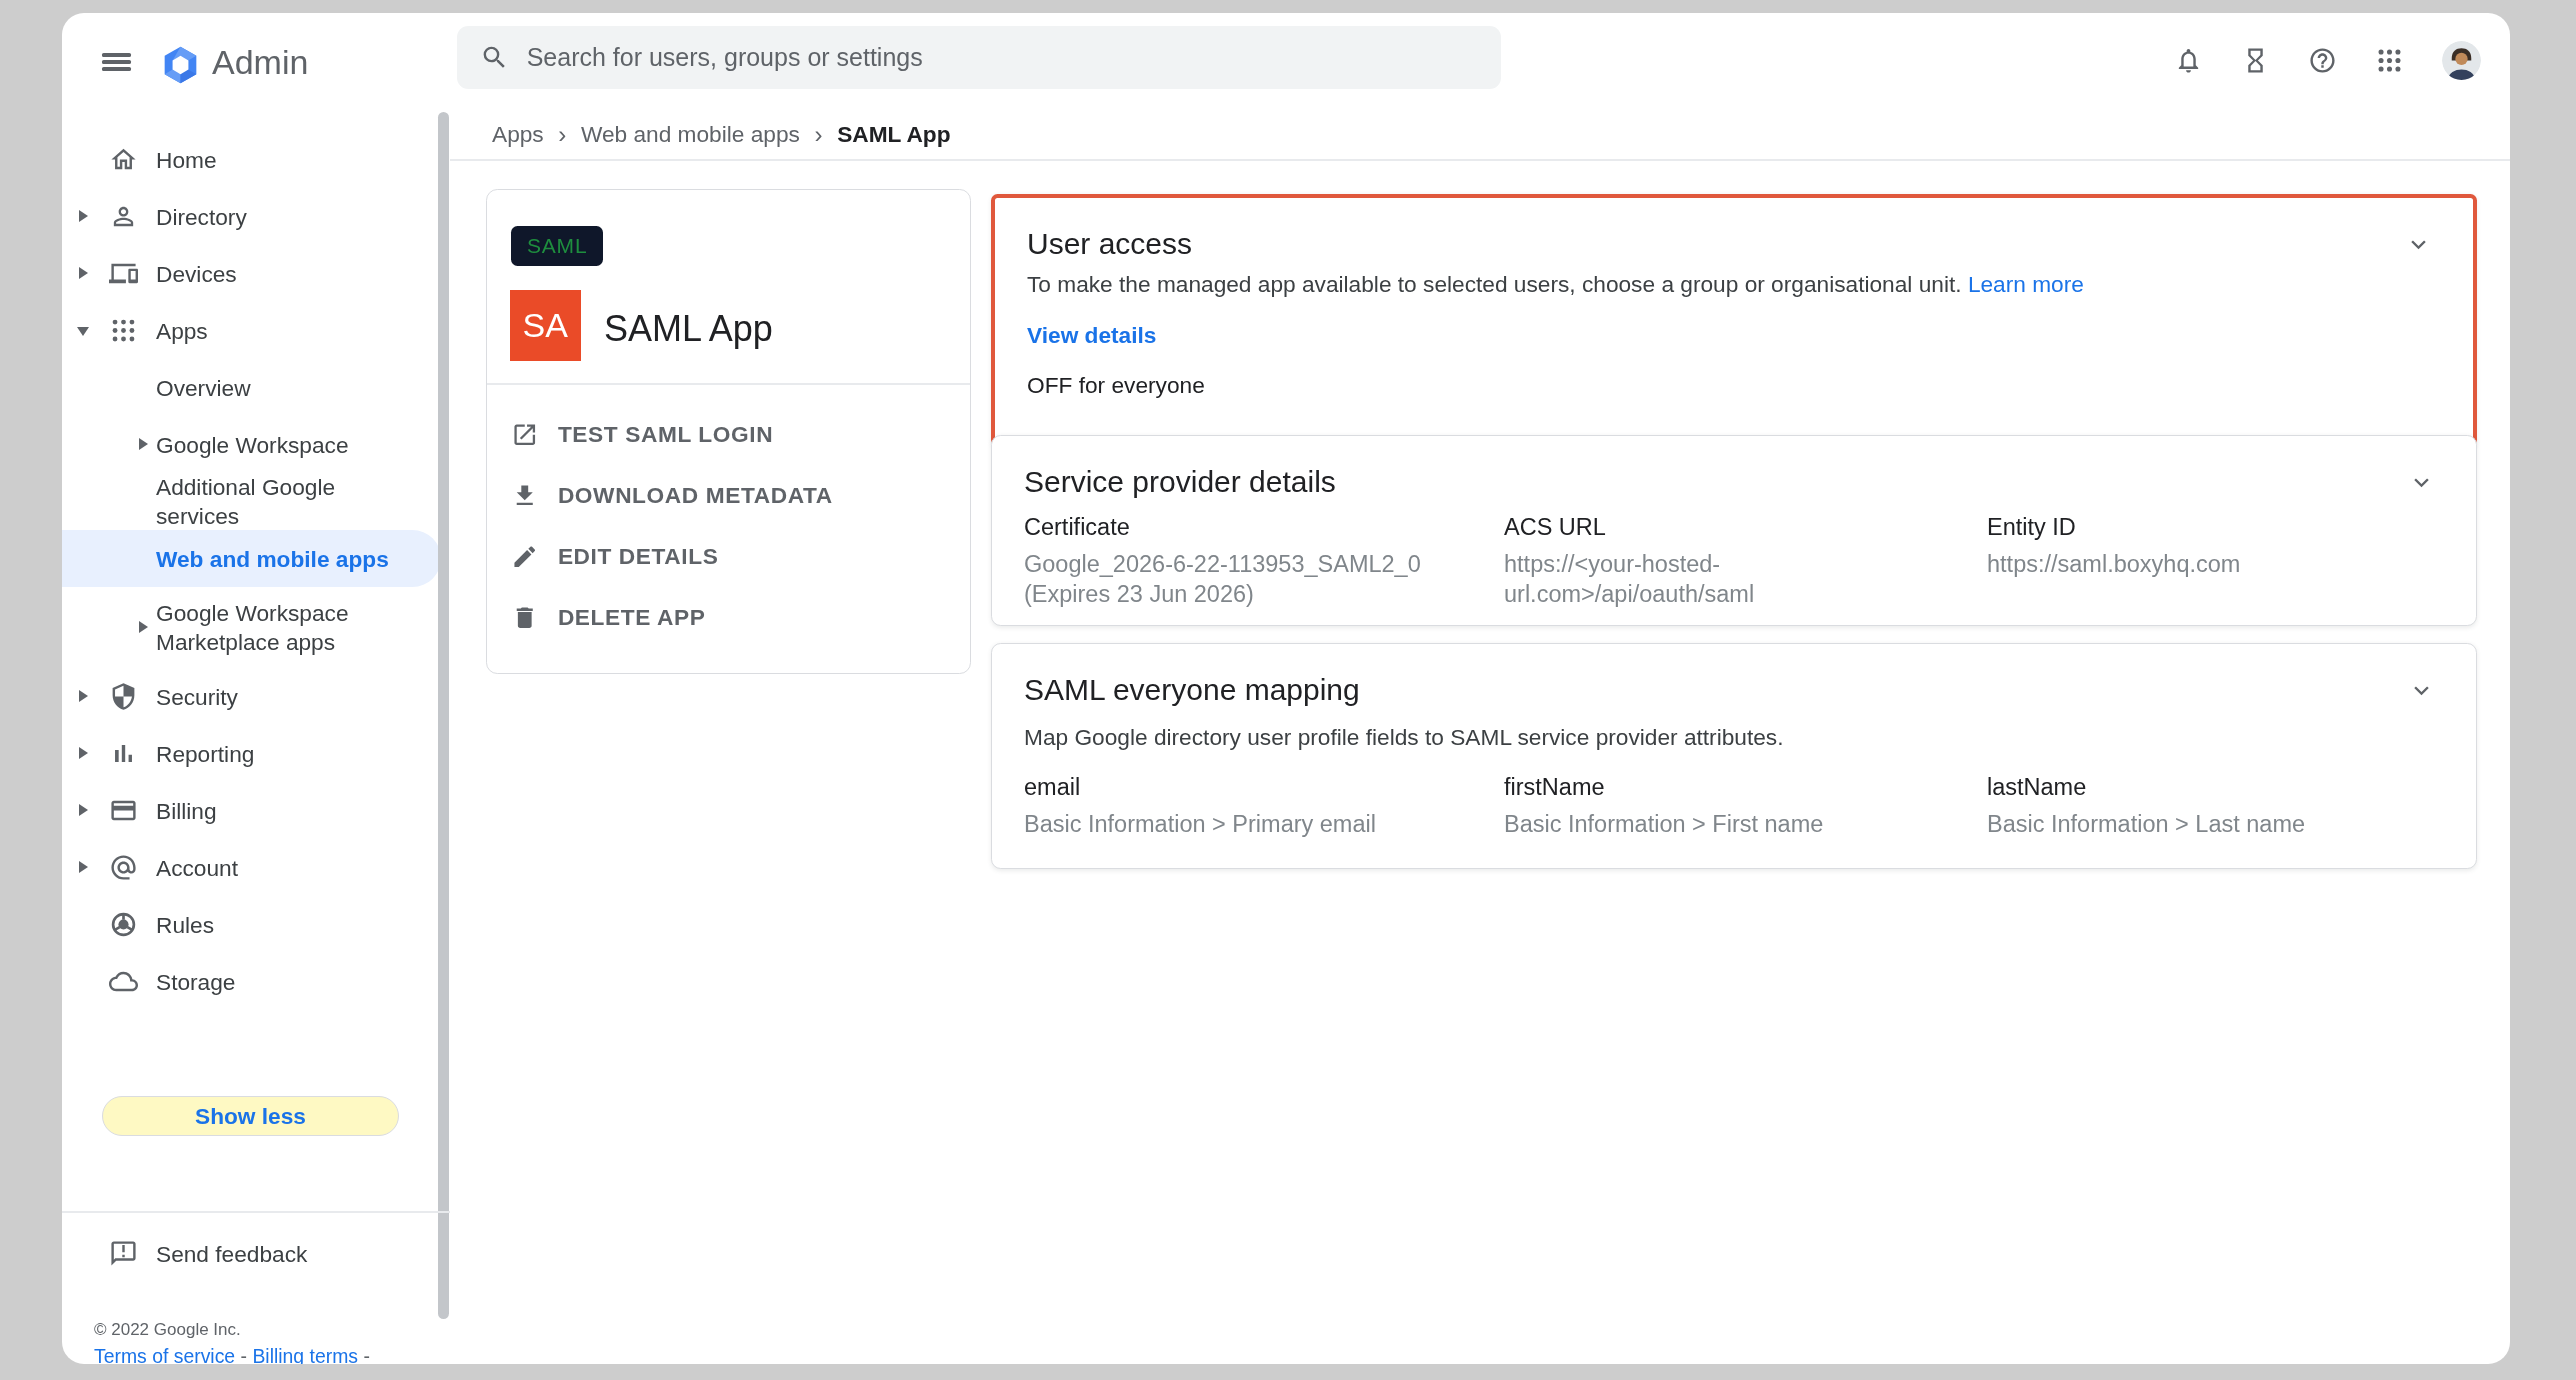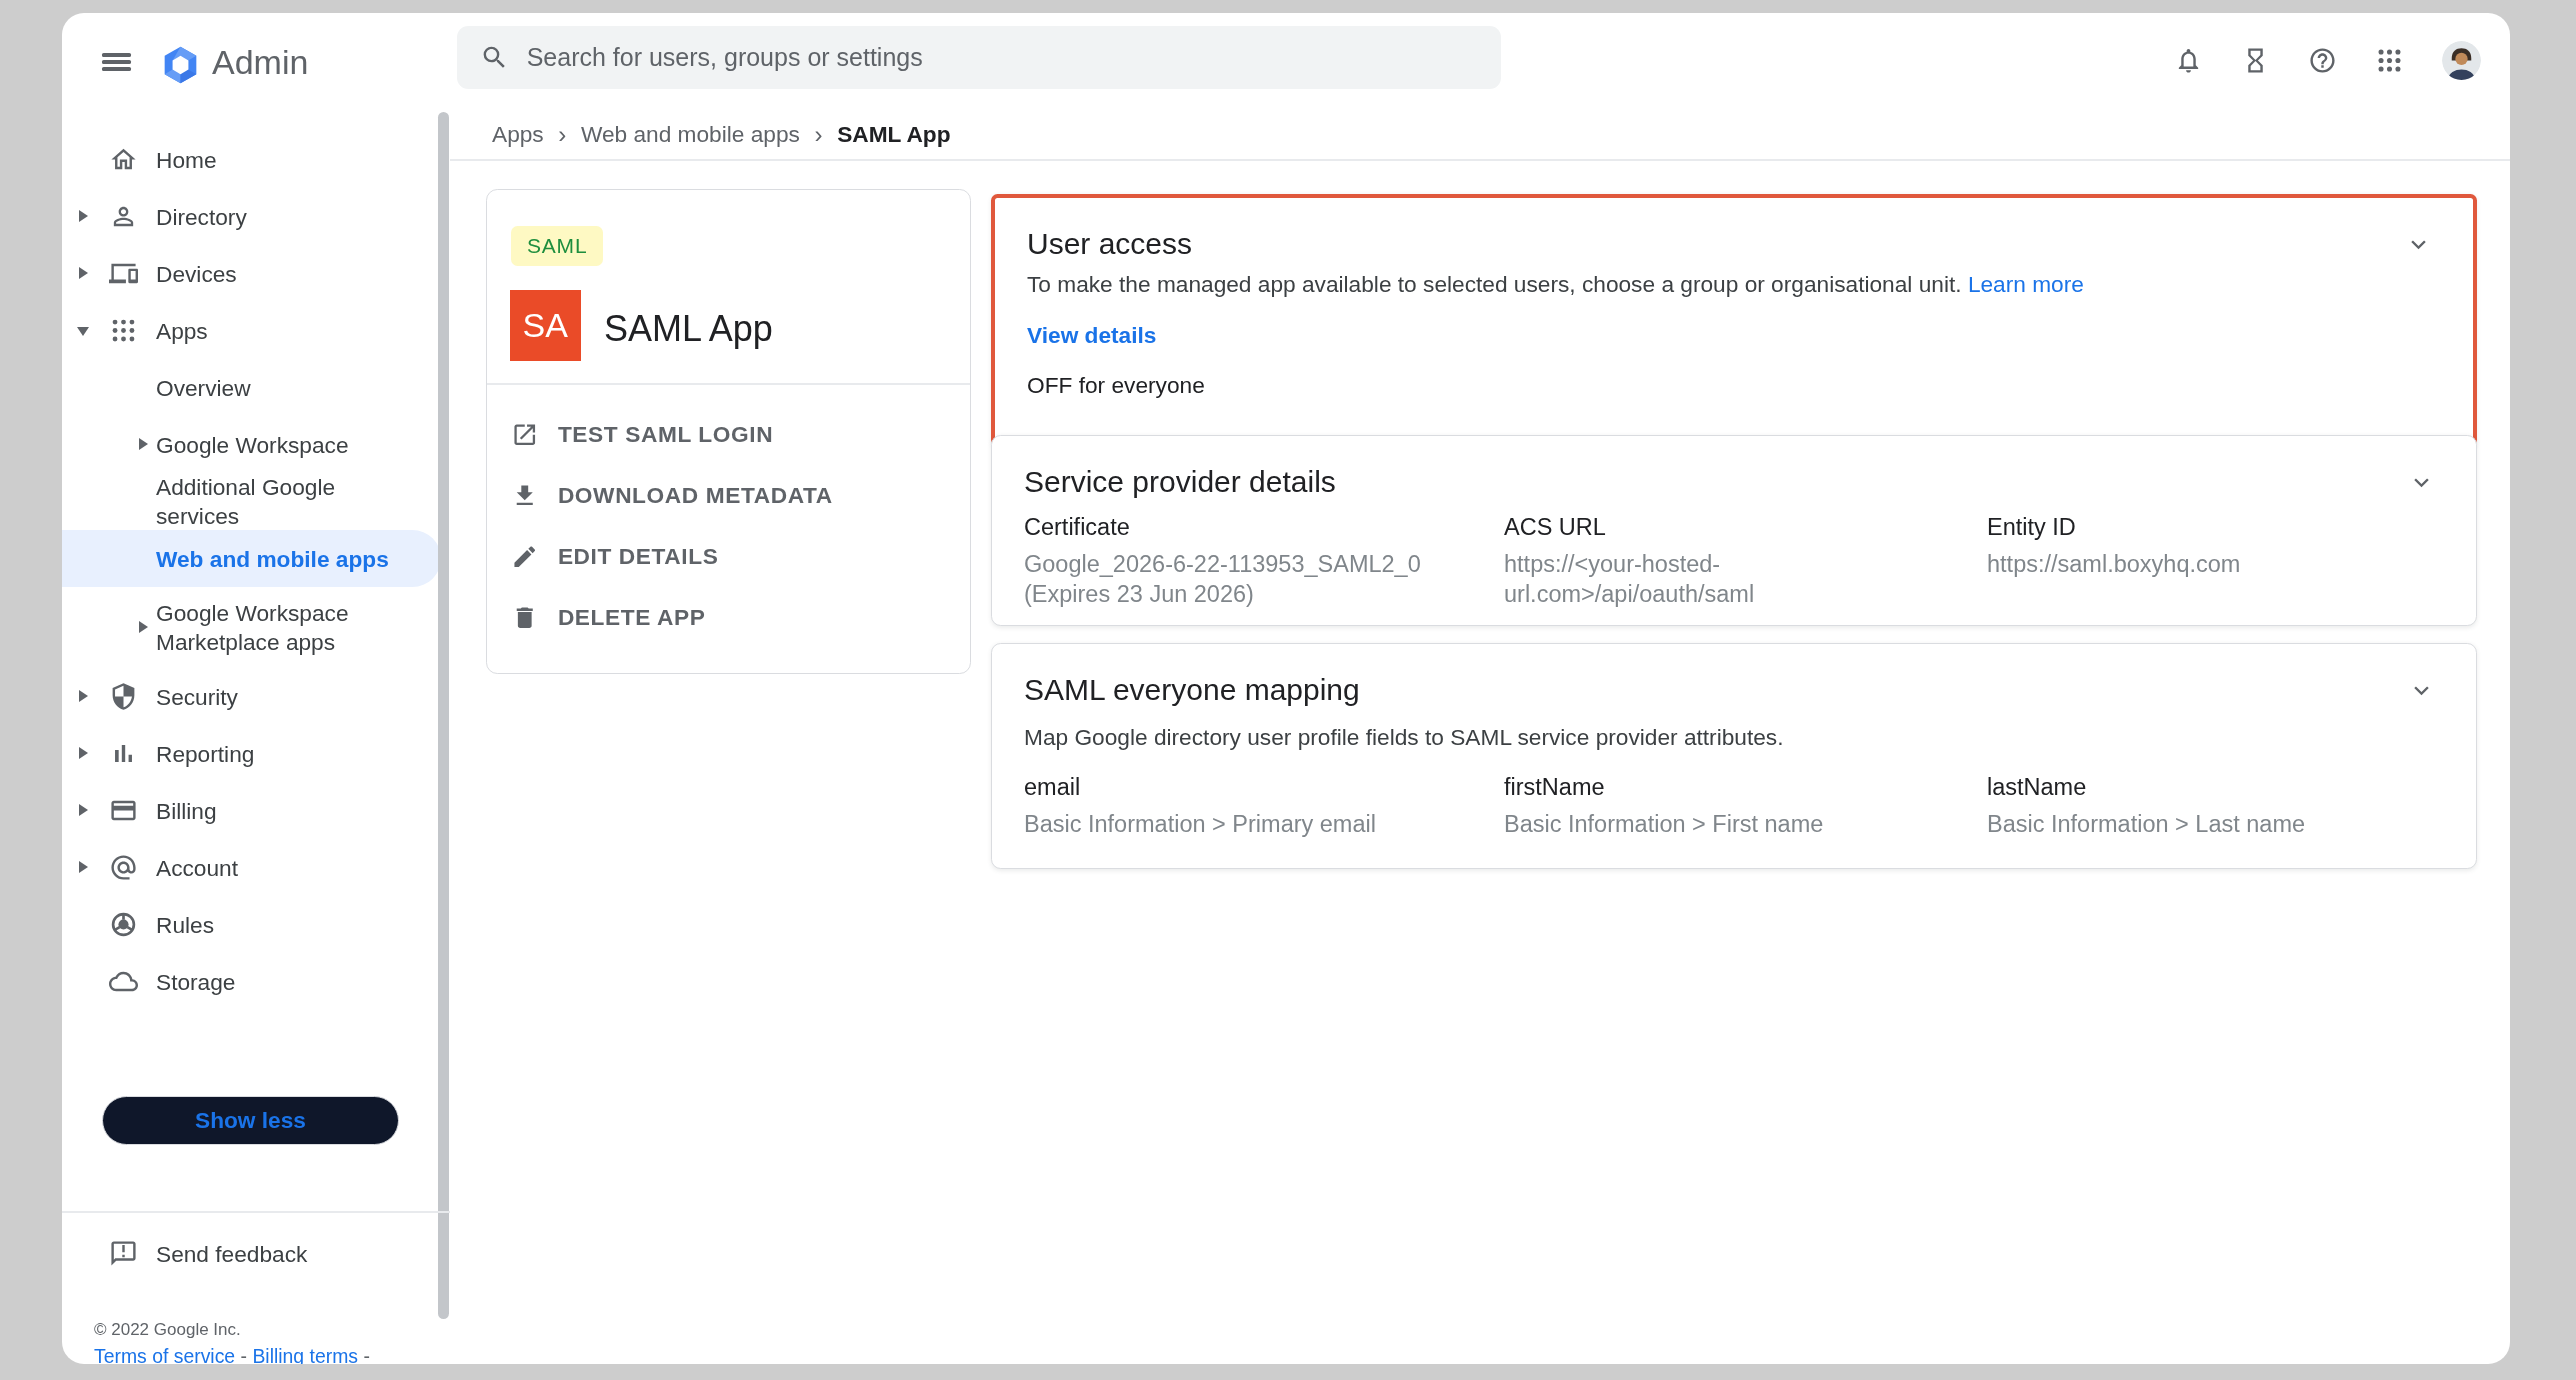--- a/index.html
+++ b/index.html
@@ -39,36 +39,36 @@
   .nav-item .arrow-r{position:absolute;left:17px;top:50%;margin-top:-6.5px;width:0;height:0;
     border-left:9.7px solid #5f6368;border-top:6.5px solid transparent;border-bottom:6.5px solid transparent;}
   .nav-item .arrow-d{position:absolute;left:14.6px;top:50%;margin-top:-4px;width:0;height:0;
     border-top:9.7px solid #5f6368;border-left:6.5px solid transparent;border-right:6.5px solid transparent;}
   .nav-item.sub .arrow-r{left:77px;}
   .nav-item .nicon{position:absolute;left:47px;top:50%;margin-top:-14.6px;width:29px;height:29px;}
   .nav-item .nlabel{position:absolute;left:94px;top:50%;transform:translateY(-50%);
     font-size:22.7px;color:#3c4043;width:267px;line-height:29px;}
   .nav-item.selected{background:#e8f0fe;border-radius:0 29px 29px 0;width:379px;}
   .nav-item.selected .nlabel{color:#1a73e8;font-weight:bold;}
-  .show-less{position:absolute;left:40px;top:1083px;width:297px;height:49px;border:1.6px solid #dadce0;
+  .show-less{position:absolute;left:40px;top:1083px;width:297px;height:40px;border:1.6px solid #dadce0;
     border-radius:27px;display:flex;align-items:center;justify-content:center;box-sizing:border-box;
-    color:#1a73e8;font-size:22.7px;font-weight:bold;cursor:pointer;background:#0f172a;}
+    color:#1a73e8;font-size:22.7px;font-weight:bold;cursor:pointer;background:#fef9c3;}
   .side-scrollbar{position:absolute;left:376px;top:99px;width:10.5px;height:1207px;
     background:#c3c6ca;border-radius:5.7px;cursor:pointer;}
   .side-divider{position:absolute;left:0;top:1198px;width:388px;height:1.6px;background:#e8eaed;}
   .feedback{position:absolute;left:0;top:1213px;width:388px;height:55px;cursor:pointer;}
   .copyright{position:absolute;left:32px;top:1307px;font-size:17px;color:#5f6368;}
   .terms{position:absolute;left:32px;top:1332px;font-size:19.4px;color:#1a73e8;white-space:nowrap;}
   .terms .tsep{color:#5f6368;}
   .terms a{color:#1a73e8;text-decoration:underline;cursor:pointer;}
 
   
   .left-card{position:absolute;left:424px;top:176px;width:485px;height:485px;background:#fff;
     border:1.6px solid #dadce0;border-radius:11.3px;box-sizing:border-box;}
-  .saml-badge{position:absolute;left:24px;top:36px;background:#fef9c3;color:#1e8e3e;font-size:21px;
+  .saml-badge{position:absolute;left:24px;top:36px;background:#0f172a;color:#1e8e3e;font-size:21px;
     padding:8px 16px;border-radius:6.5px;letter-spacing:0.8px;}
   .sa-tile{position:absolute;left:22.7px;top:100px;width:71px;height:71px;background:#ea4b28;
     display:flex;align-items:center;justify-content:center;color:#fff;font-size:34px;}
   .card-title{position:absolute;left:117px;top:118px;font-size:36px;color:#202124;}
   .card-divider{position:absolute;left:0;top:193px;width:100%;height:1.6px;background:#e8eaed;}
   .actions{position:absolute;left:0;top:214px;width:100%;}
   .action-row{height:61px;display:flex;align-items:center;padding-left:24px;gap:19.4px;cursor:pointer;
     color:#5f6368;font-size:22.7px;font-weight:bold;letter-spacing:0.6px;}
   .action-row svg{flex:0 0 auto;}
 

